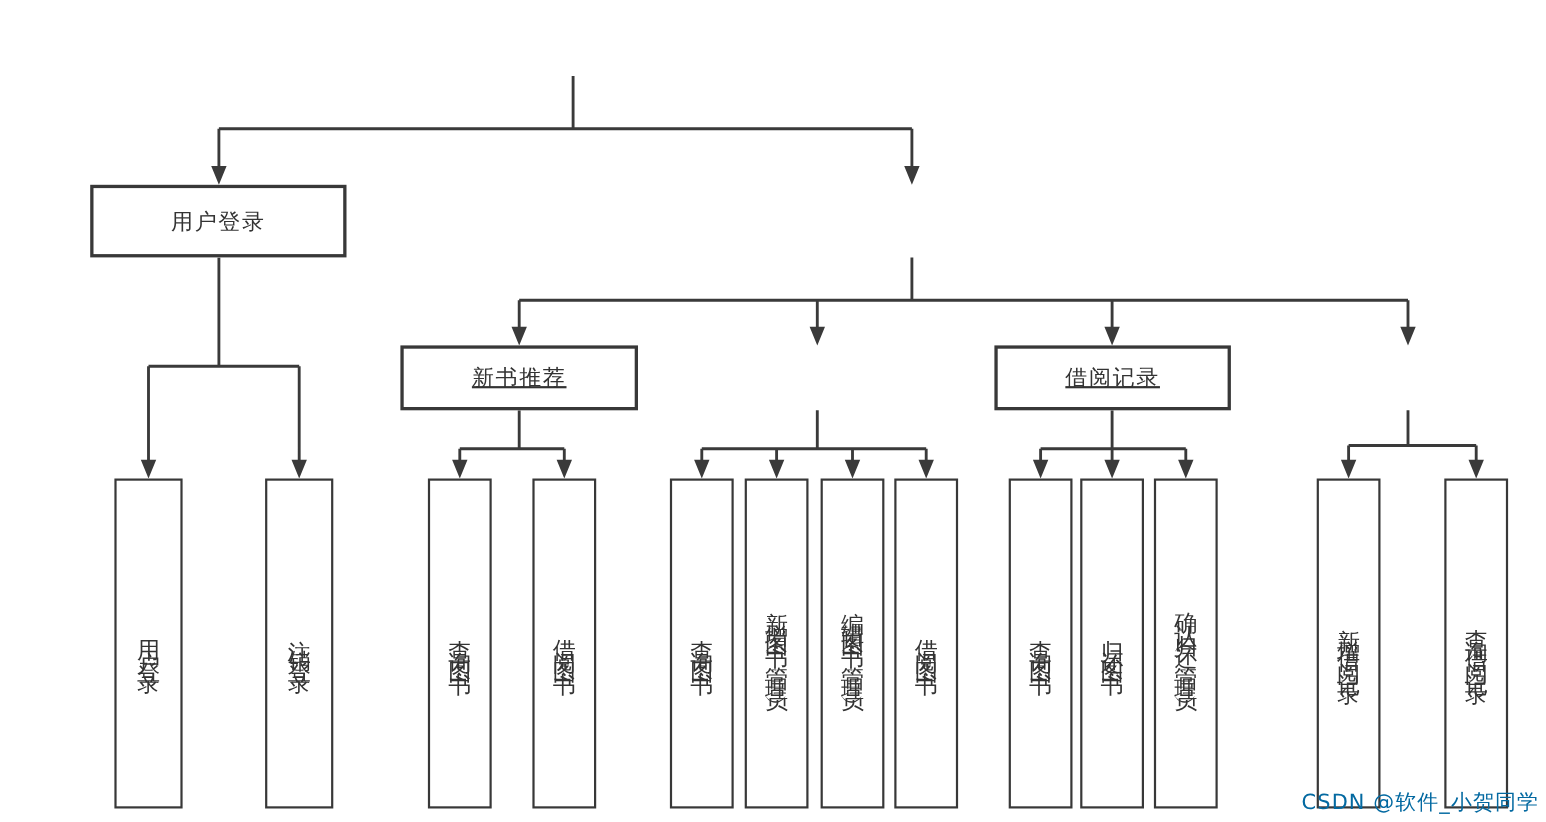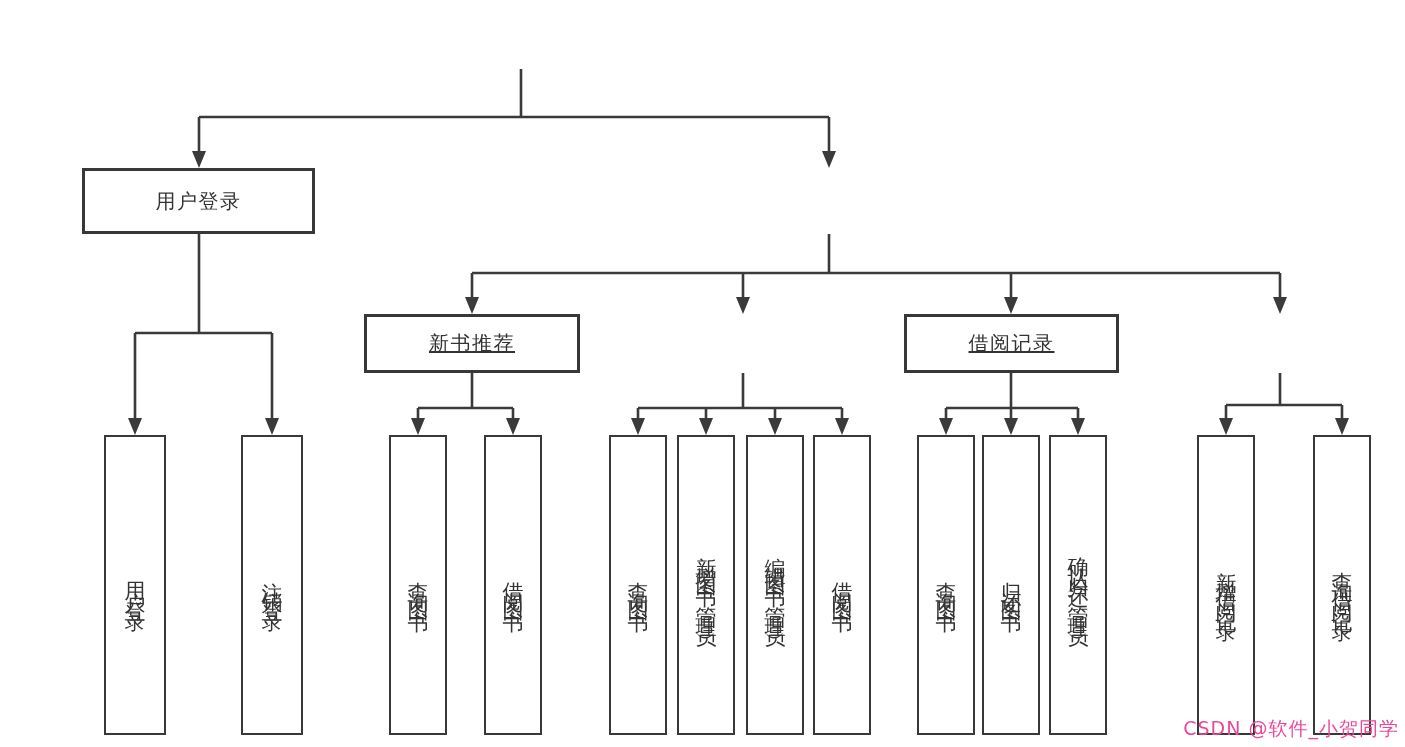--- a/index.html
+++ b/index.html
@@ -16,21 +16,21 @@
   .h{font-size:20px;letter-spacing:1.5px;}
   .lvl1{border-width:2px;}
   .lvl2{border-width:3px;}
   .lvl3{border-width:3px;text-decoration:underline;}
   .v{
     writing-mode:vertical-rl;text-orientation:mixed;
     font-size:21px;letter-spacing:10px;border-width:2px;
   }
   .watermark{
     position:absolute;right:6px;bottom:5px;z-index:5;
-    font-size:19px;color:#ec4899;letter-spacing:1px;
+    font-size:19px;color:#0369a1;letter-spacing:1px;
   }
 </style>
 </head>
 <body>
 
 <div class="canvas">
 
   <svg class="connectors" viewBox="0 0 1405 747" xmlns="http://www.w3.org/2000/svg" aria-hidden="true">
     <path class="ln" d="
       M521 69 V117 M199 117 H829 M199 117 V152 M829 117 V152

